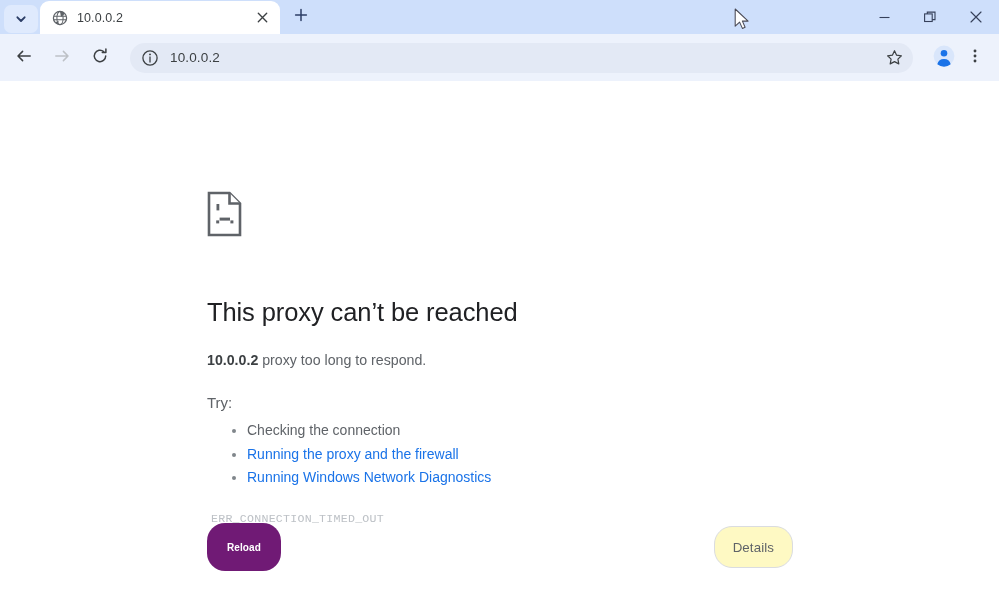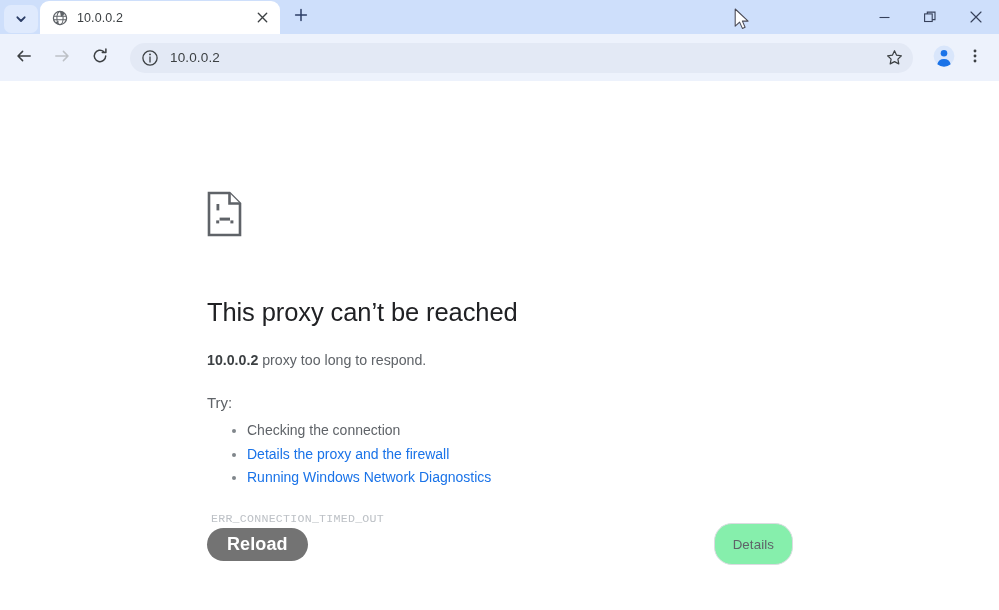--- a/index.html
+++ b/index.html
@@ -98,27 +98,27 @@
   ul.trylist li a{color:#1a73e8;text-decoration:none;cursor:pointer;}
   .errcode{
     font-size:11.6px;color:#bdc1c6;letter-spacing:.25px;margin:4px;
     font-family:Liberation Mono, monospace;
   }
   .buttonrow{
     position:absolute;left:207px;top:442px;width:586px;
     display:flex;align-items:center;justify-content:space-between;
   }
   .btn-reload{
-    background:#737373;color:#ffffff;border:none;border-radius:18px;
-    height:33px;padding:0 20px;font-size:18px;font-weight:700;
+    background:#701a75;color:#ffffff;border:none;border-radius:18px;
+    height:48px;padding:0 20px;font-size:10px;font-weight:700;
     font-family:"Liberation Sans","DejaVu Sans",sans-serif;cursor:pointer;
     letter-spacing:.1px;
   }
   .btn-details{
-    background:#86efac;color:#5f6368;border:1px solid #dadce0;border-radius:18px;
+    background:#fef9c3;color:#5f6368;border:1px solid #dadce0;border-radius:18px;
     height:42px;padding:0 18px;font-size:13.3px;font-weight:400;
     font-family:"Liberation Sans","DejaVu Sans",sans-serif;cursor:pointer;
     letter-spacing:.1px;
   }
 </style>
 </head>
 <body>
 
 <div class="browser">
 
@@ -269,21 +269,21 @@
         <b>10.0.0.2</b><span> proxy too long to respond.</span>
       </p>
 
       <p class="trylabel">Try:</p>
 
       <ul class="trylist">
         <li>
           <span>Checking the connection</span>
         </li>
         <li>
-          <a>Details the proxy and the firewall</a>
+          <a>Running the proxy and the firewall</a>
         </li>
         <li>
           <a>Running Windows Network Diagnostics</a>
         </li>
       </ul>
 
       <p class="errcode">ERR_CONNECTION_TIMED_OUT</p>
     </div>
 
     <div class="buttonrow">

